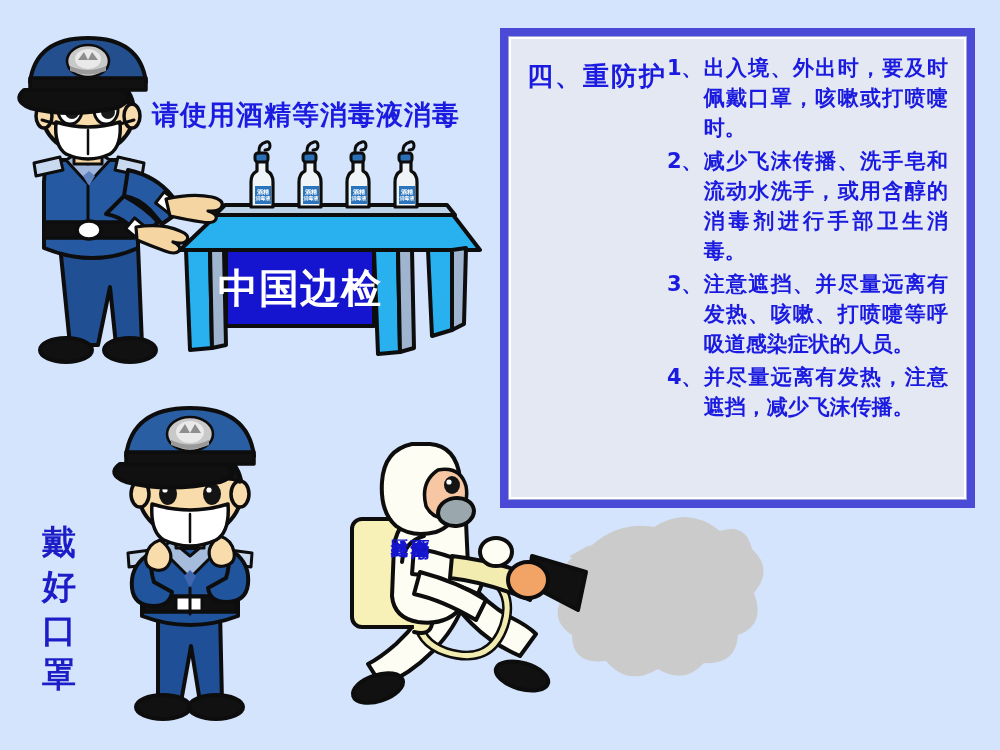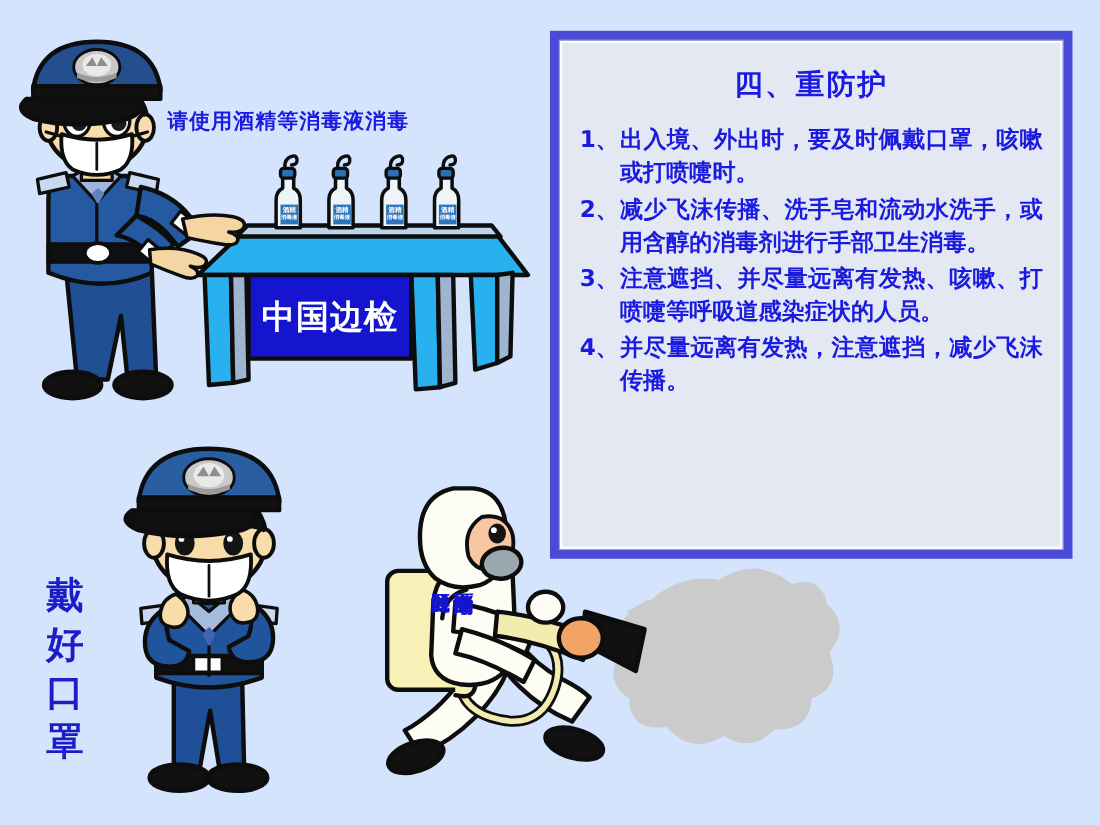--- a/index.html
+++ b/index.html
@@ -17,21 +17,21 @@
     position:absolute;left:500px;top:28px;width:475px;height:480px;
     background:#4a4ad6;
     box-sizing:border-box;padding:9px;
   }
   .panel-inner{
     width:100%;height:100%;box-sizing:border-box;
     background:#e3e8f2;
     border:2px solid #ffffff;
     outline:1px solid #9aa6d8;
     padding:14px 16px 10px 16px;
-    display:flex;flex-direction:column;
+    display:flex;flex-direction:row;
   }
   .panel-title{
     text-align:center;
     color:#1a1ae0;
     font-weight:bold;
     font-size:26px;
     letter-spacing:2px;
     margin:6px 0 18px 0;
     white-space:nowrap;
   }
@@ -43,21 +43,21 @@
     font-size:21px;
     line-height:30px;
     margin-bottom:3px;
   }
   .p-num{flex:0 0 auto;padding-right:1px;white-space:nowrap;}
   .p-text{flex:1 1 auto;text-align:justify;}
 
   
   .headline{
     position:absolute;left:152px;top:97px;
-    color:#1a1ae0;font-weight:bold;font-size:19px;
+    color:#1a1ae0;font-weight:bold;font-size:27px;
     letter-spacing:1px;white-space:nowrap;
   }
   
   .vslogan{
     position:absolute;left:42px;top:520px;
     color:#1d1dc8;font-weight:bold;font-size:34px;
     line-height:44px;text-align:center;
   }
   .vslogan span{display:block;}
 
@@ -283,21 +283,21 @@
   <div class="headline">请使用酒精等消毒液消毒</div>
 
   <div class="vslogan">
     <span>戴</span>
     <span>好</span>
     <span>口</span>
     <span>罩</span>
   </div>
 
   <div style="position:absolute;left:226px;top:250px;width:148px;height:76px;display:flex;align-items:center;justify-content:center;">
-    <span style="color:#ffffff;font-weight:bold;font-size:30px;letter-spacing:1px;white-space:nowrap;">中国边检</span>
+    <span style="color:#ffffff;font-weight:bold;font-size:40px;letter-spacing:1px;white-space:nowrap;">中国边检</span>
   </div>
 
   <div style="position:absolute;left:255px;top:186px;width:16px;height:18px;display:flex;flex-direction:column;align-items:center;justify-content:center;line-height:7px;">
     <span style="color:#fff;font-size:6px;font-weight:bold;">酒精</span>
     <span style="color:#fff;font-size:5px;font-weight:bold;">消毒液</span>
   </div>
   <div style="position:absolute;left:303px;top:186px;width:16px;height:18px;display:flex;flex-direction:column;align-items:center;justify-content:center;line-height:7px;">
     <span style="color:#fff;font-size:6px;font-weight:bold;">酒精</span>
     <span style="color:#fff;font-size:5px;font-weight:bold;">消毒液</span>
   </div>

